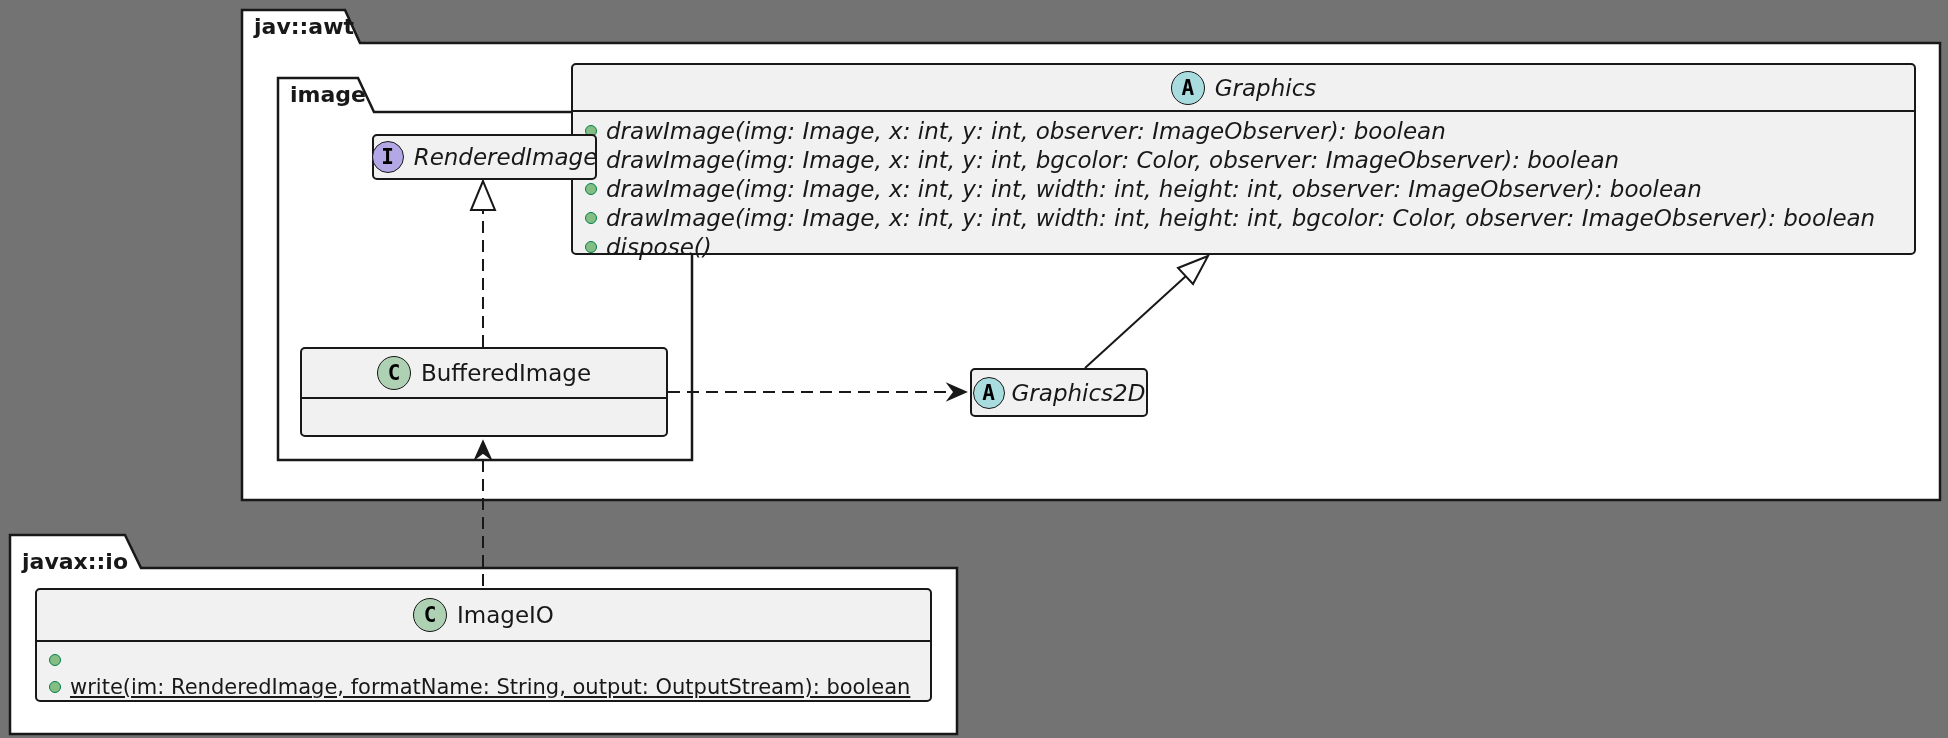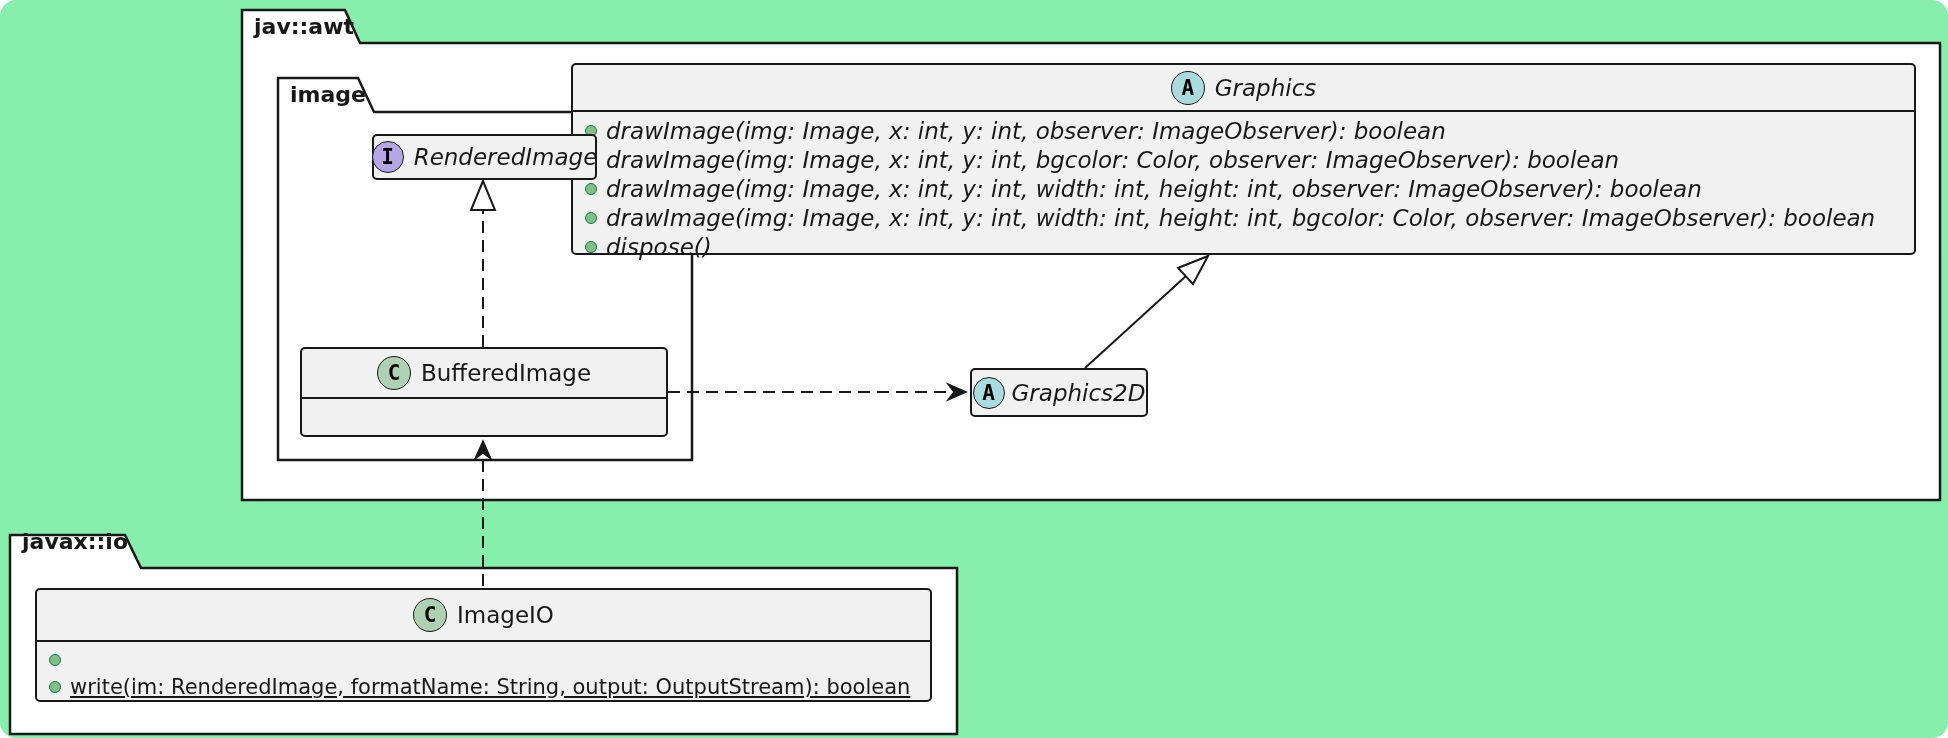--- a/index.html
+++ b/index.html
@@ -1,18 +1,18 @@
 <!DOCTYPE html>
 <html><head>
 <meta charset="utf-8">
 <style>
   html,body{margin:0;padding:0;background:#FFFFFF;}
   #canvas{
-    position:relative;width:1948px;height:738px;background:#86efac;
-    font-family:"DejaVu Sans", sans-serif;color:#181818;overflow:hidden;border-radius:16px;
+    position:relative;width:1948px;height:738px;background:#737373;
+    font-family:"DejaVu Sans", sans-serif;color:#181818;overflow:hidden;
   }
   #connectors{position:absolute;left:0;top:0;z-index:0;}
   .pkg-label{
     position:absolute;z-index:2;font-weight:bold;font-size:22px;color:#181818;
     white-space:nowrap;
   }
   .uml-class{
     position:absolute;z-index:2;box-sizing:border-box;background:#F1F1F1;
     border:2px solid #181818;border-radius:5px;
   }
@@ -72,21 +72,21 @@
     </g>
 
     <g>
       <line x1="483" y1="586" x2="483" y2="455" stroke="#181818" stroke-width="2" stroke-dasharray="12,7"></line>
       <path d="M483,441 L475,459 L483,453 L491,459 Z" fill="#181818" stroke="#181818" stroke-width="1.5"></path>
     </g>
   </svg>
 
   <div class="pkg-label" style="left:254px;top:14px;">jav::awt</div>
   <div class="pkg-label" style="left:290px;top:82px;">image</div>
-  <div class="pkg-label" style="left:22px;top:529px;">javax::io</div>
+  <div class="pkg-label" style="left:22px;top:549px;">javax::io</div>
 
   <div class="uml-class" style="left:571px;top:63px;width:1345px;height:192px;">
     <div class="title sep" style="height:47px;">
       <span class="circle c-abstract">A</span>
       <span class="cname it">Graphics</span>
     </div>
     <div class="methods">
       <div class="method g-method">
         <span class="bullet"></span>
         <span class="mtext">drawImage(img: Image, x: int, y: int, observer: ImageObserver): boolean</span>

